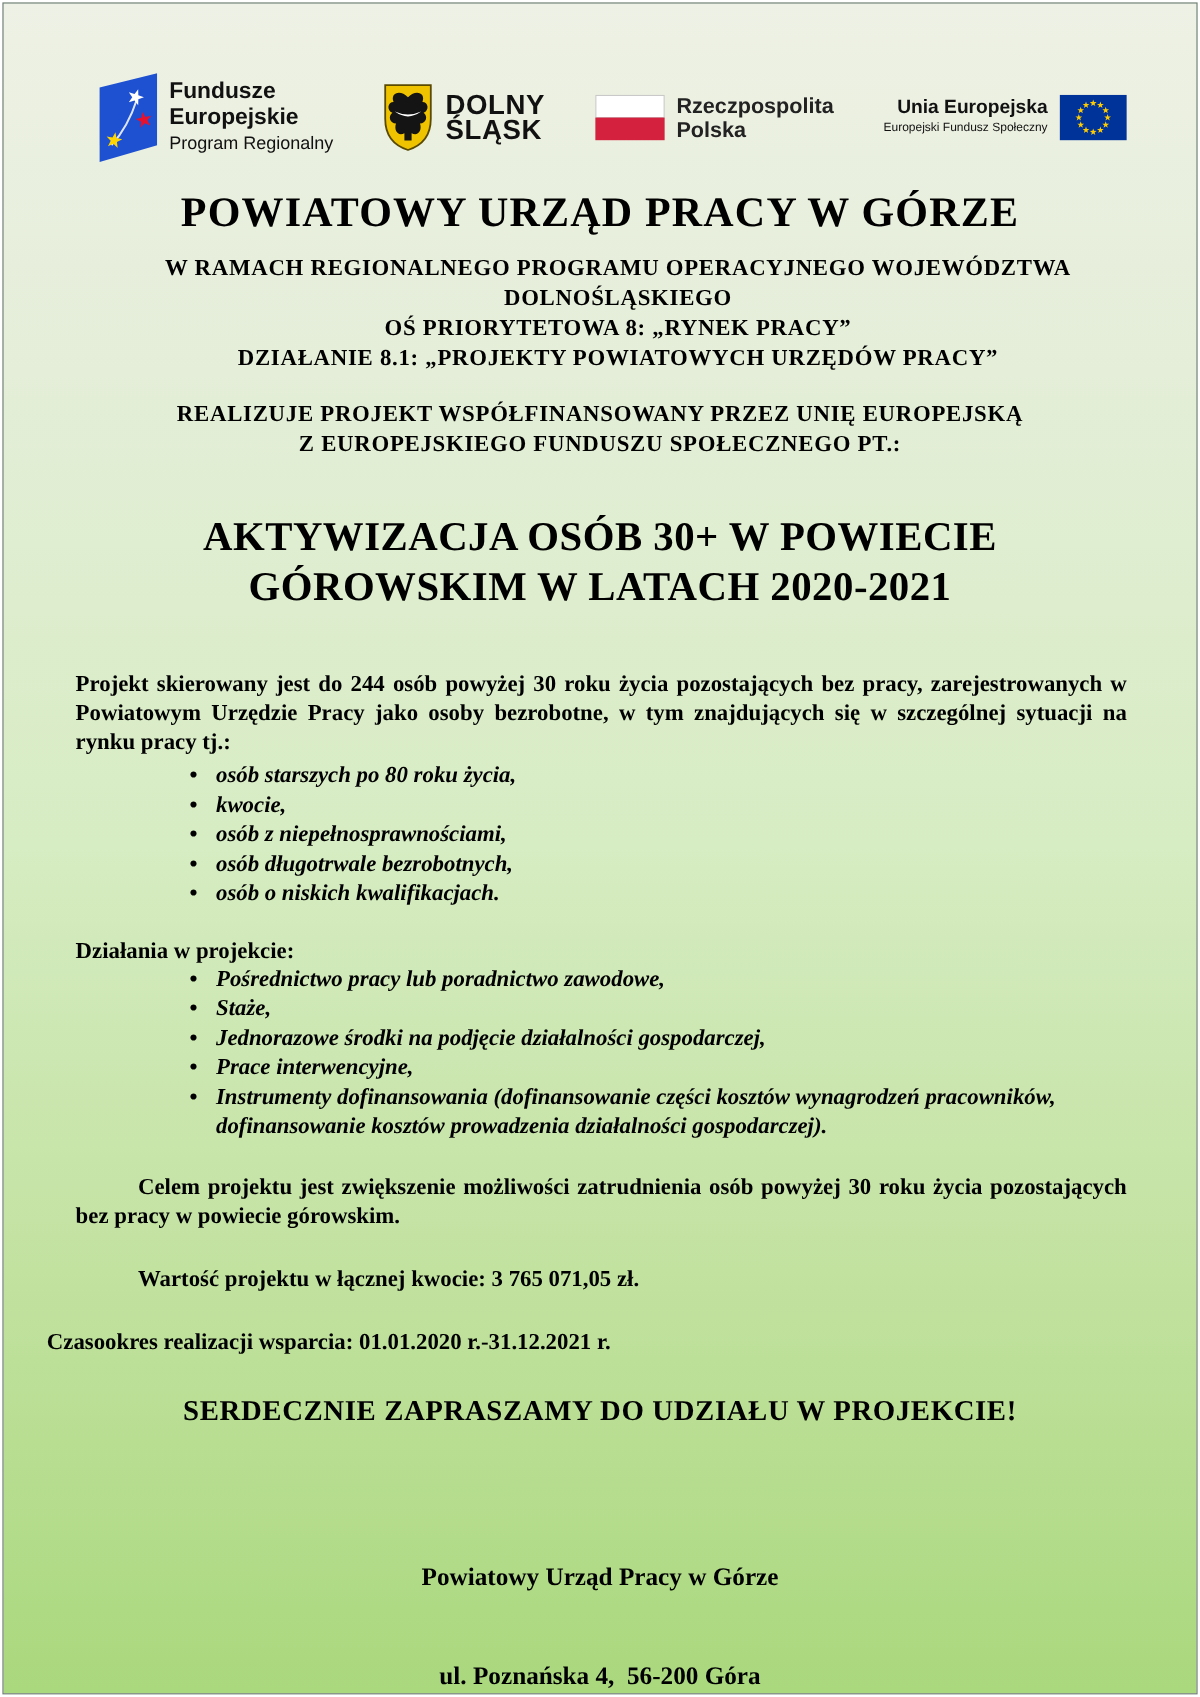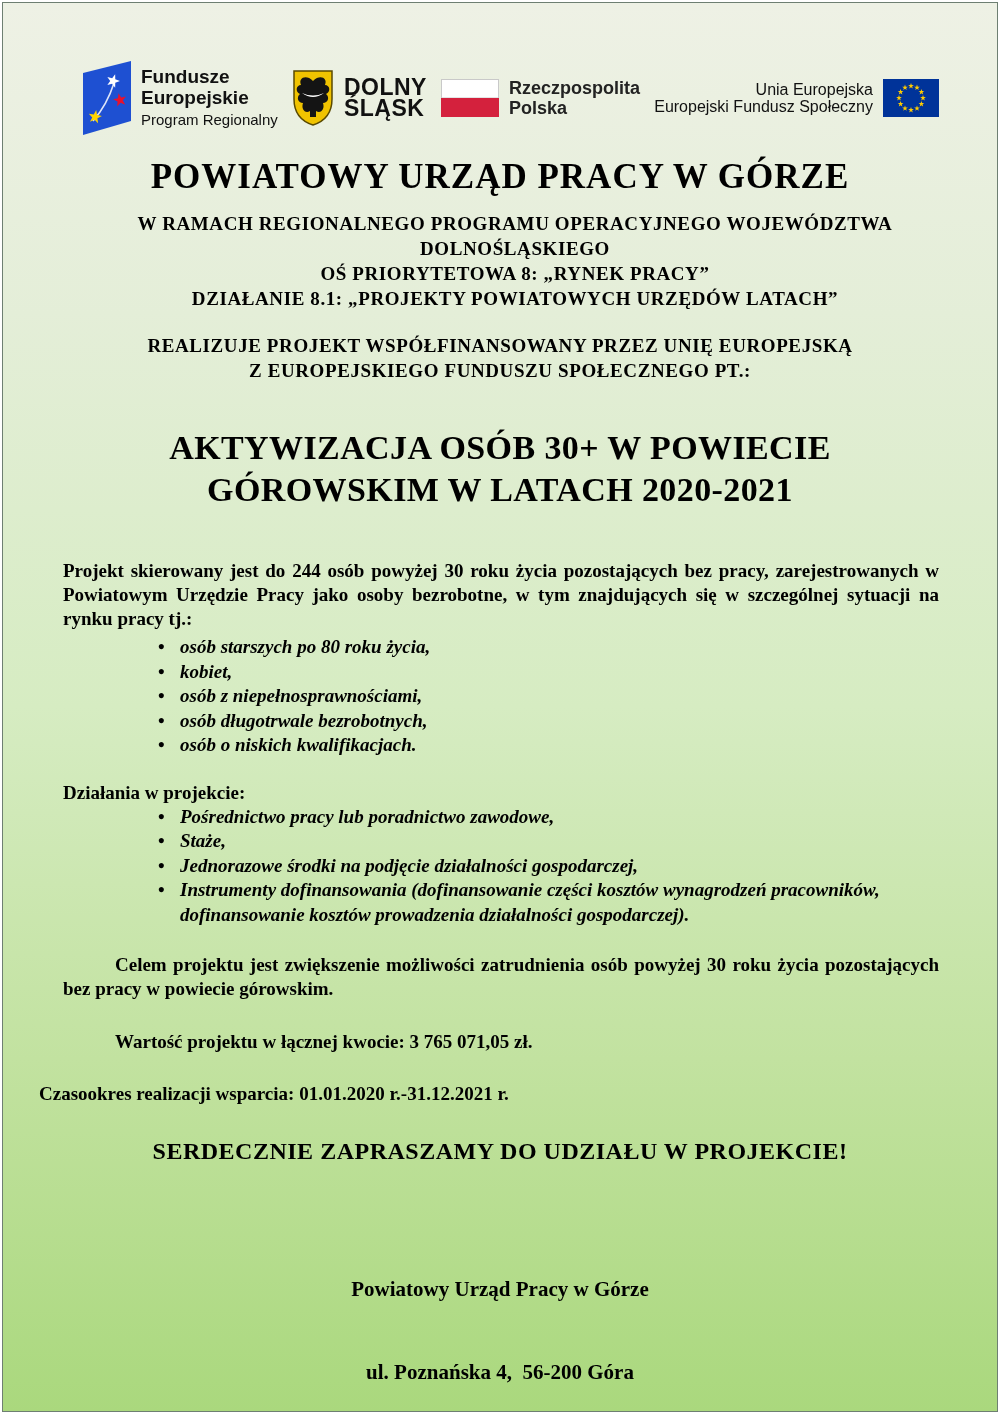--- a/index.html
+++ b/index.html
@@ -18,22 +18,22 @@
     display:flex;justify-content:space-between;align-items:center;
     margin:52px 58px 0 70px;height:86px;
   }
   .logo{display:flex;align-items:center;gap:10px;font-family:"Liberation Sans", sans-serif;}
   .logo-text{display:flex;flex-direction:column;justify-content:center;}
   .fe-title{font-size:19px;font-weight:bold;line-height:21px;color:#111;}
   .fe-sub{font-size:15px;line-height:20px;color:#111;margin-top:2px;}
   .ds-title{font-size:23px;font-weight:bold;line-height:21px;letter-spacing:.5px;color:#111;}
   .pl-title{font-size:18px;font-weight:bold;line-height:20px;color:#222;}
   .ue-text{display:flex;flex-direction:column;align-items:flex-end;text-align:right;}
-  .ue-title{font-size:16px;font-weight:normal;line-height:18px;color:#111;}
-  .ue-sub{font-size:16px;line-height:16px;color:#111;}
+  .ue-title{font-size:16px;font-weight:bold;line-height:18px;color:#111;}
+  .ue-sub{font-size:10px;line-height:16px;color:#111;}
   
   .org-title{
     text-align:center;font-size:35px;font-weight:bold;letter-spacing:1px;
     margin-top:16px;
   }
   .program-block{text-align:center;font-size:19px;font-weight:bold;line-height:25px;margin-top:14px;letter-spacing:.6px;padding-left:30px;}
   .realizes-block{text-align:center;font-size:19px;font-weight:bold;line-height:25px;margin-top:22px;letter-spacing:.6px;}
   .project-title{
     text-align:center;font-size:34px;font-weight:bold;line-height:42px;margin-top:44px;letter-spacing:.4px;
   }
@@ -145,49 +145,50 @@
     </div>
 
   </div>
 
   <div class="org-title">POWIATOWY URZĄD PRACY W GÓRZE</div>
 
   <div class="program-block">
     <div>W RAMACH REGIONALNEGO PROGRAMU OPERACYJNEGO WOJEWÓDZTWA</div>
     <div>DOLNOŚLĄSKIEGO</div>
     <div>OŚ PRIORYTETOWA 8: „RYNEK PRACY”</div>
-    <div>DZIAŁANIE 8.1: „PROJEKTY POWIATOWYCH URZĘDÓW LATACH”</div>
+    <div>DZIAŁANIE 8.1: „PROJEKTY POWIATOWYCH URZĘDÓW PRACY”</div>
   </div>
 
   <div class="realizes-block">
     <div>REALIZUJE PROJEKT WSPÓŁFINANSOWANY PRZEZ UNIĘ EUROPEJSKĄ</div>
     <div>Z EUROPEJSKIEGO FUNDUSZU SPOŁECZNEGO PT.:</div>
   </div>
 
   <div class="project-title">
     <div>AKTYWIZACJA OSÓB 30+ W POWIECIE</div>
     <div>GÓROWSKIM W LATACH 2020-2021</div>
   </div>
 
   <div class="intro">Projekt skierowany jest do 244 osób powyżej 30 roku życia pozostających bez pracy, zarejestrowanych w Powiatowym Urzędzie Pracy jako osoby bezrobotne, w tym znajdujących się w szczególnej sytuacji na rynku pracy tj.:</div>
 
   <ul class="bullets">
     <li>osób starszych po 80 roku życia,</li>
-    <li>kobiet,</li>
+    <li>kwocie,</li>
     <li>osób z niepełnosprawnościami,</li>
     <li>osób długotrwale bezrobotnych,</li>
     <li>osób o niskich kwalifikacjach.</li>
   </ul>
 
   <div class="section-heading">Działania w projekcie:</div>
 
   <ul class="bullets second">
     <li>Pośrednictwo pracy lub poradnictwo zawodowe,</li>
     <li>Staże,</li>
     <li>Jednorazowe środki na podjęcie działalności gospodarczej,</li>
+    <li>Prace interwencyjne,</li>
     <li>Instrumenty dofinansowania (dofinansowanie części kosztów wynagrodzeń pracowników, dofinansowanie kosztów prowadzenia działalności gospodarczej).</li>
   </ul>
 
   <div class="goal">Celem projektu jest zwiększenie możliwości zatrudnienia osób powyżej 30 roku życia pozostających bez pracy w powiecie górowskim.</div>
 
   <div class="fact-line">Wartość projektu w łącznej kwocie: 3 765 071,05 zł.</div>
   <div class="fact-line second">Czasookres realizacji wsparcia: 01.01.2020 r.-31.12.2021 r.</div>
 
   <div class="invitation">SERDECZNIE ZAPRASZAMY DO UDZIAŁU W PROJEKCIE!</div>
 

